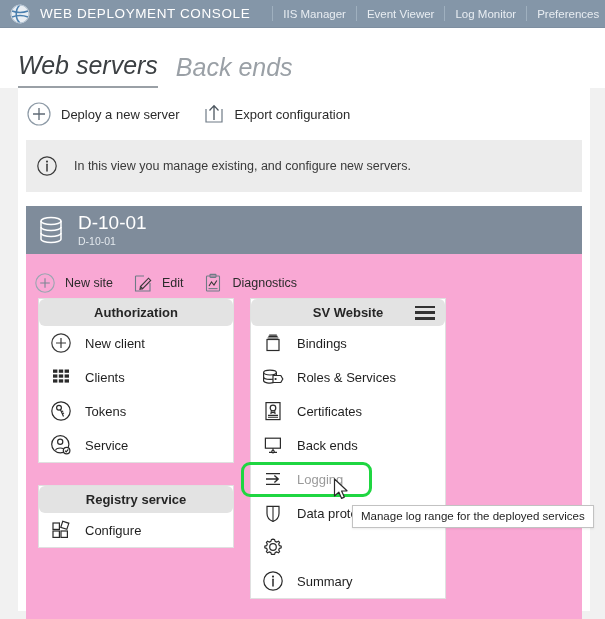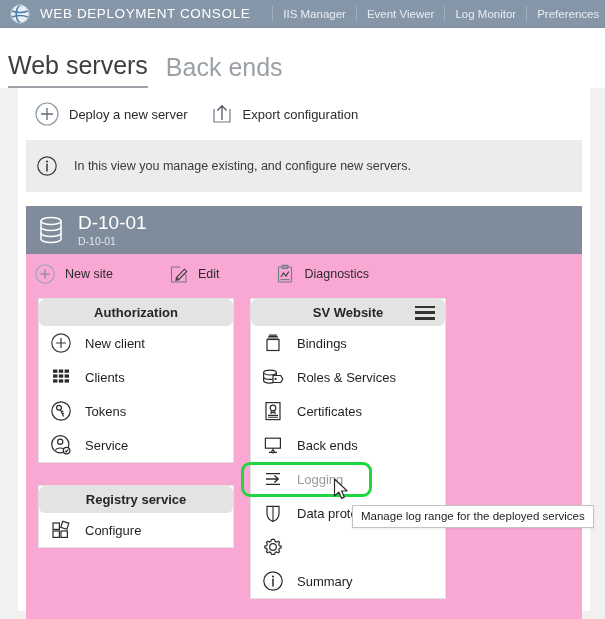--- a/index.html
+++ b/index.html
@@ -35,21 +35,22 @@
     white-space: nowrap; line-height: 14px;
   }
   .menu-sep {
     width: 1px; height: 15px; background: #9fb0bf;
   }
 
   
   .tabbar {
     position: absolute; left: 0; top: 28px; width: 605px; height: 60px;
     background: #ffffff; display: flex; align-items: flex-end;
-    padding-left: 8px;
+    padding-left: 18px;
+    font-style: italic;
   }
   .tab {
     font-size: 25px; color: #9aa0a6; font-weight: 400;
     padding-bottom: 6px; margin-right: 18px; line-height: 30px;
     white-space: nowrap;
   }
   .tab.active {
     color: #3c4043;
     border-bottom: 2px solid #9aa0a6;
   }
@@ -59,21 +60,21 @@
     position: absolute; left: 0; top: 88px; width: 605px; height: 531px;
     background: #f1f1f1;
   }
   .content {
     position: absolute; left: 18px; top: 0; width: 572px; bottom: 8px;
     background: #ffffff;
   }
 
   
   .toolbar {
-    display: flex; align-items: center; height: 52px; padding-left: 16px;
+    display: flex; align-items: center; height: 52px; padding-left: 8px;
   }
   .tb-item {
     display: flex; align-items: center; margin-right: 22px;
     font-size: 13px; color: #2b2b2b; white-space: nowrap;
   }
   .tb-icon { margin-right: 9px; display: flex; align-items: center; }
 
   
   .info-banner {
     margin: 0 8px 0 8px; height: 52px; background: #ececec;
@@ -90,21 +91,21 @@
   .server-head {
     background: #7f8c9b; height: 48px; display: flex; align-items: center;
     padding-left: 10px;
   }
   .server-head .txtwrap { margin-left: 12px; line-height: 1.05; }
   .server-name { color: #ffffff; font-size: 19px; font-weight: 400; }
   .server-sub  { color: #e3e8ed; font-size: 10.5px; margin-top: 3px; }
 
   
   .sub-toolbar {
-    display: flex; align-items: center; height: 40px; padding-left: 8px; gap: 36px;
+    display: flex; align-items: flex-end; height: 40px; padding-left: 8px;
   }
   .sub-toolbar .tb-item { font-size: 12.5px; margin-right: 20px; }
 
   
   .panels {
     display: flex; align-items: flex-start; padding-left: 12px; padding-top: 4px;
   }
   .panel-col { width: 196px; margin-right: 16px; }
   .panel {
     border: 1px solid #e0e0e0; background: #ffffff; margin-bottom: 22px;

